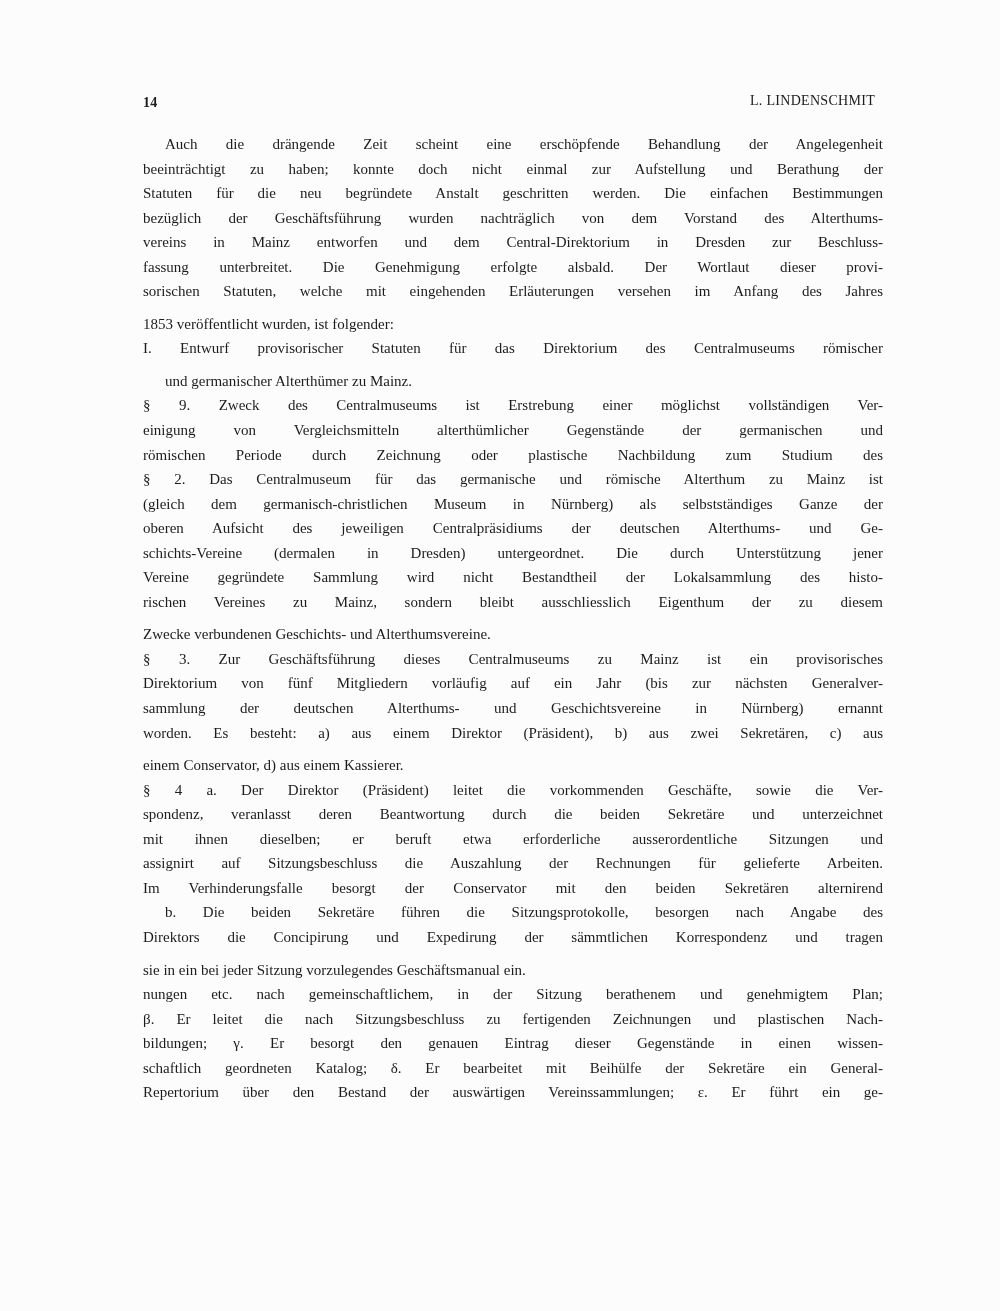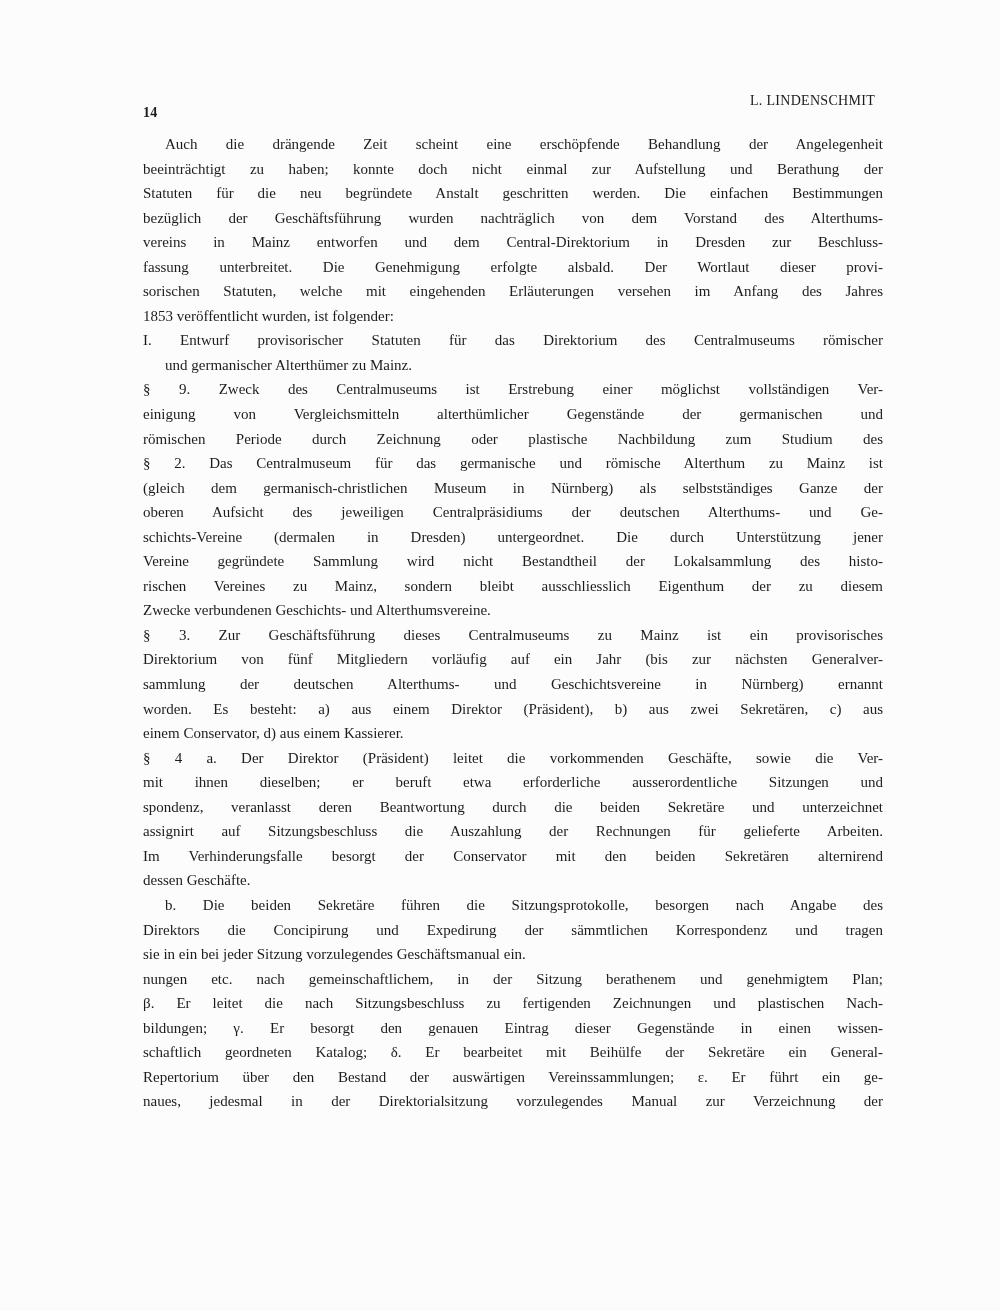--- a/index.html
+++ b/index.html
@@ -1,25 +1,25 @@
 <!DOCTYPE html>
 <html><head>
 <meta charset="utf-8">
 <style>
   html, body { margin: 0; padding: 0; background: #fcfcfc; }
   body { width: 1000px; height: 1311px; position: relative; overflow: hidden;
          font-family: "Liberation Serif", "DejaVu Serif", serif; color: #1c1c1c; }
   .page-header { position: absolute; top: 93px; left: 143px; width: 740px; height: 20px;
                  font-size: 14px; letter-spacing: 0.3px; }
-  .page-number { position: absolute; left: 0; top: 12px; font-weight: bold; }
+  .page-number { position: absolute; left: 0; top: 2px; font-weight: bold; }
   .running-head { position: absolute; right: 8px; top: 0; }
   .body-text { position: absolute; top: 132px; left: 143px; width: 740px;
                font-size: 15px; line-height: 24.55px; }
   .line { display: block; white-space: nowrap; text-align: justify; text-align-last: justify; height: 24.55px; }
-  .line.last { text-align-last: left; }
+  .line.last { text-align-last: left; margin-top: 8px; }
   .indent { padding-left: 22px; }
   .hang { padding-left: 22px; }
 </style>
 </head>
 <body>
 
 <div class="page-header">
   <span class="page-number">14</span>
   <span class="running-head">L. LINDENSCHMIT</span>
 </div>
@@ -44,27 +44,25 @@
     <span class="line">schichts-Vereine (dermalen in Dresden) untergeordnet. Die durch Unterstützung jener</span>
     <span class="line">Vereine gegründete Sammlung wird nicht Bestandtheil der Lokalsammlung des histo-</span>
     <span class="line">rischen Vereines zu Mainz, sondern bleibt ausschliesslich Eigenthum der zu diesem</span>
     <span class="line last">Zwecke verbundenen Geschichts- und Alterthumsvereine.</span>
     <span class="line">§ 3. Zur Geschäftsführung dieses Centralmuseums zu Mainz ist ein provisorisches</span>
     <span class="line">Direktorium von fünf Mitgliedern vorläufig auf ein Jahr (bis zur nächsten Generalver-</span>
     <span class="line">sammlung der deutschen Alterthums- und Geschichtsvereine in Nürnberg) ernannt</span>
     <span class="line">worden. Es besteht: a) aus einem Direktor (Präsident), b) aus zwei Sekretären, c) aus</span>
     <span class="line last">einem Conservator, d) aus einem Kassierer.</span>
     <span class="line">§ 4 a. Der Direktor (Präsident) leitet die vorkommenden Geschäfte, sowie die Ver-</span>
+    <span class="line">spondenz, veranlasst deren Beantwortung durch die beiden Sekretäre und unterzeichnet</span>
     <span class="line">mit ihnen dieselben; er beruft etwa erforderliche ausserordentliche Sitzungen und</span>
-    <span class="line">spondenz, veranlasst deren Beantwortung durch die beiden Sekretäre und unterzeichnet</span>
     <span class="line">assignirt auf Sitzungsbeschluss die Auszahlung der Rechnungen für gelieferte Arbeiten.</span>
     <span class="line">Im Verhinderungsfalle besorgt der Conservator mit den beiden Sekretären alternirend</span>
-    <span class="line last">dessen Geschäfte.</span>
     <span class="line indent">b. Die beiden Sekretäre führen die Sitzungsprotokolle, besorgen nach Angabe des</span>
     <span class="line">Direktors die Concipirung und Expedirung der sämmtlichen Korrespondenz und tragen</span>
     <span class="line last">sie in ein bei jeder Sitzung vorzulegendes Geschäftsmanual ein.</span>
     <span class="line">nungen etc. nach gemeinschaftlichem, in der Sitzung berathenem und genehmigtem Plan;</span>
     <span class="line">β. Er leitet die nach Sitzungsbeschluss zu fertigenden Zeichnungen und plastischen Nach-</span>
     <span class="line">bildungen; γ. Er besorgt den genauen Eintrag dieser Gegenstände in einen wissen-</span>
     <span class="line">schaftlich geordneten Katalog; δ. Er bearbeitet mit Beihülfe der Sekretäre ein General-</span>
     <span class="line">Repertorium über den Bestand der auswärtigen Vereinssammlungen; ε. Er führt ein ge-</span>
-    <span class="line">naues, jedesmal in der Direktorialsitzung vorzulegendes Manual zur Verzeichnung der</span>
   </div>
 
 </body></html>

